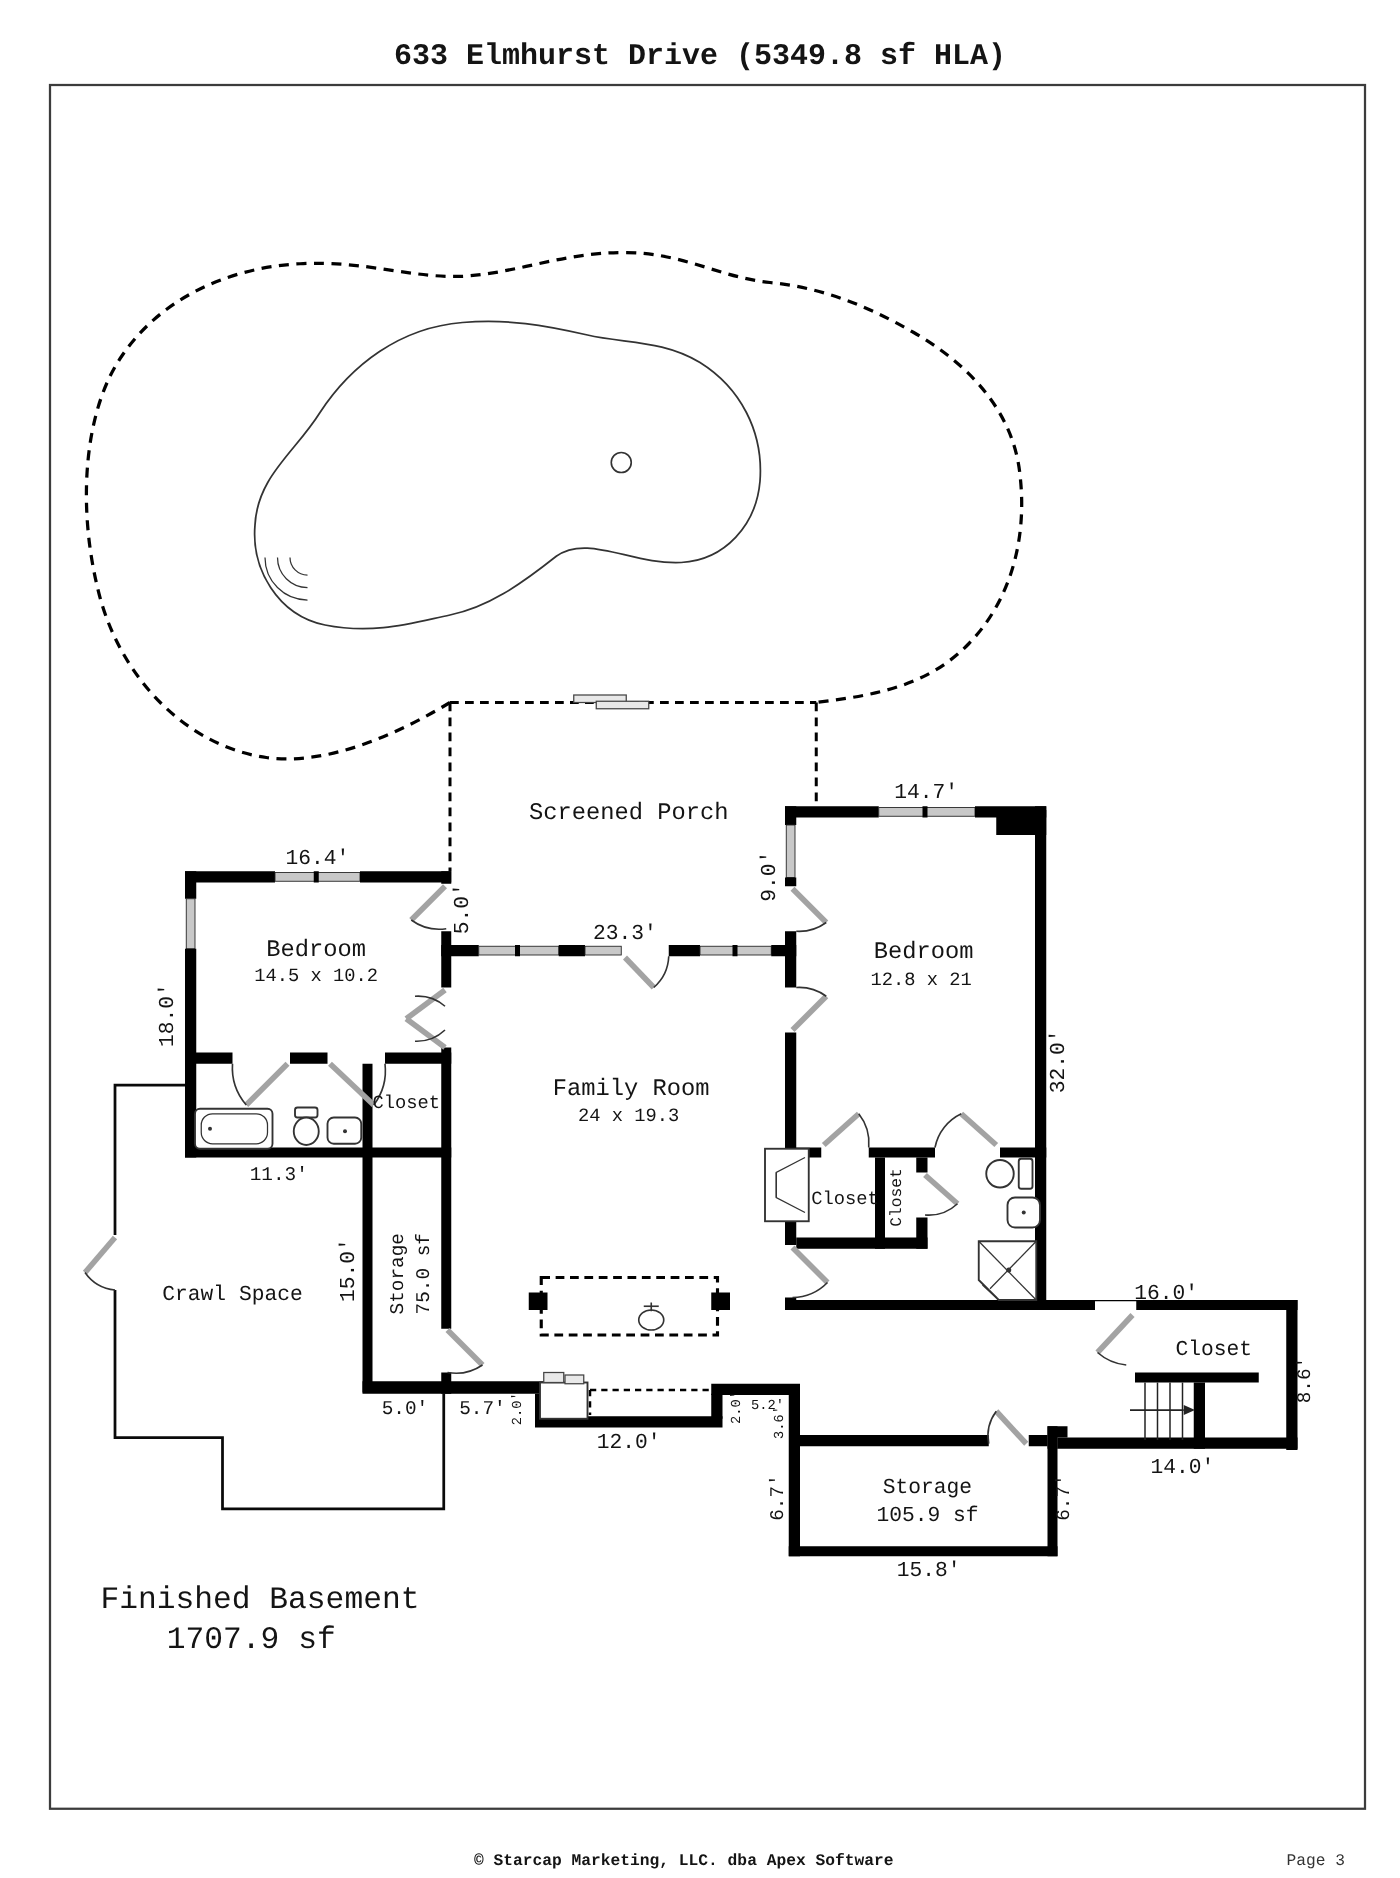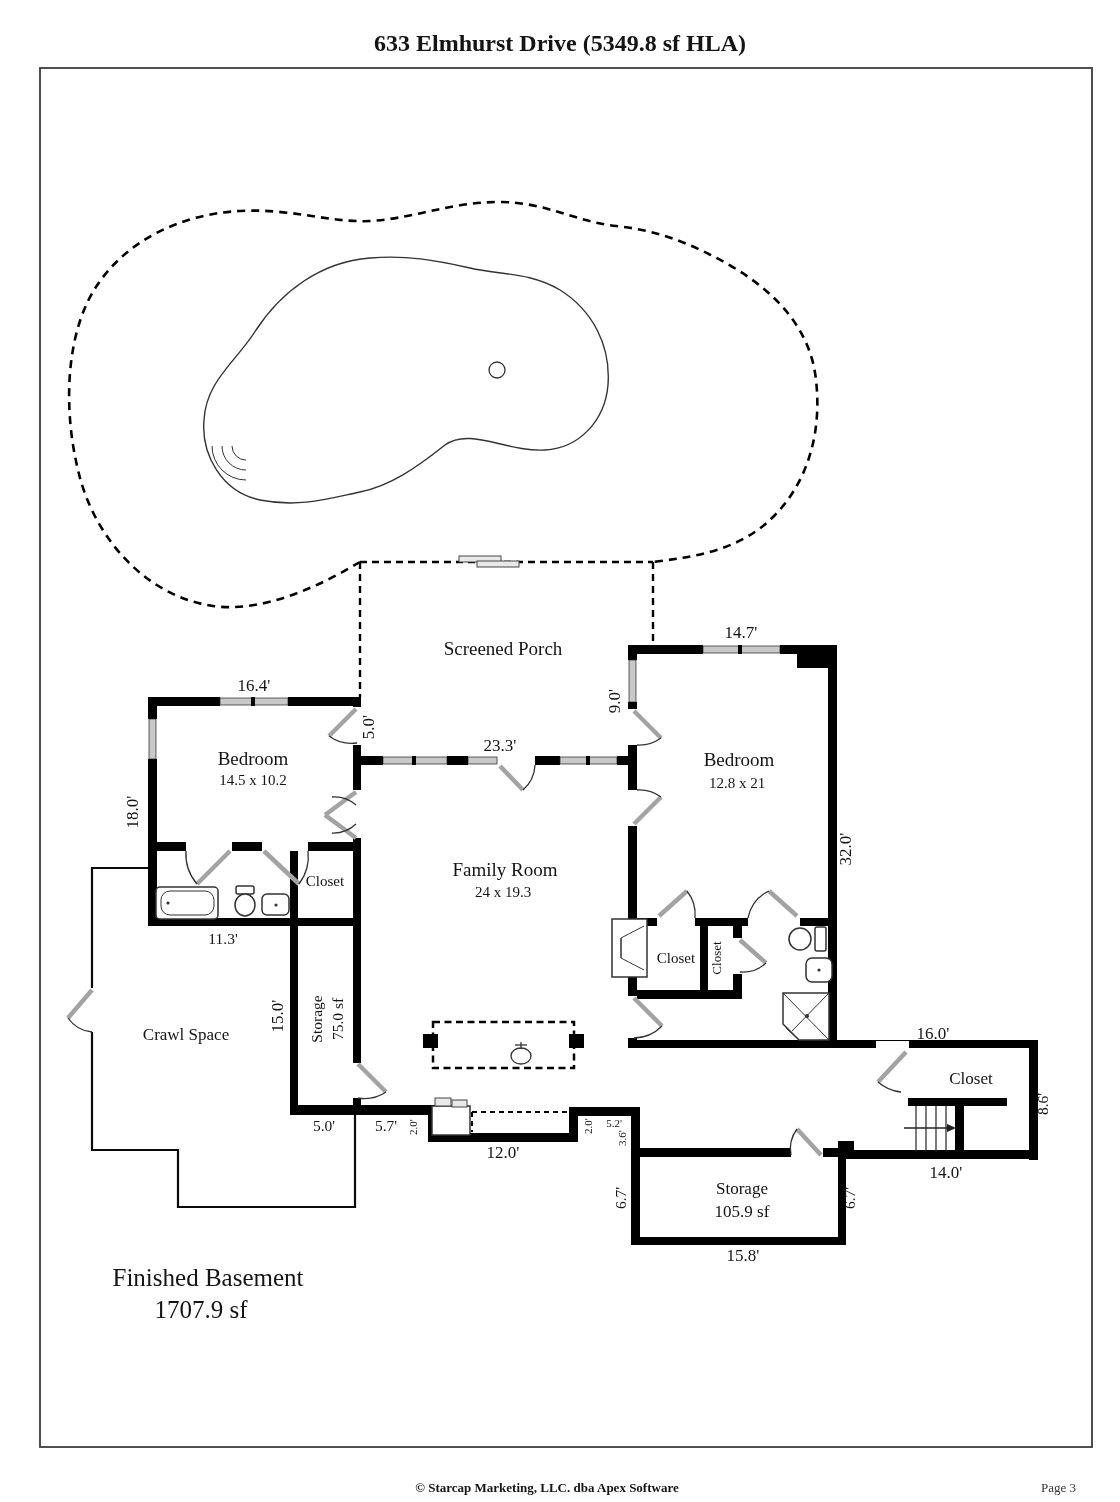--- a/index.html
+++ b/index.html
@@ -1,17 +1,17 @@
 <!DOCTYPE html>
 <html><head>
 <meta charset="utf-8">
 <style>
   html,body{margin:0;padding:0;background:#ffffff;}
   .page{position:relative;width:1120px;height:1502px;background:#fff;
-        font-family:Liberation Serif, serif;}
+        font-family:Liberation Mono, monospace;}
   svg text{fill:#141414;}
   .t-title{font-size:24px;font-weight:bold;}
   .t-room{font-size:19px;}
   .t-room-sub{font-size:15px;}
   .t-dim{font-size:17px;}
   .t-dim-s{font-size:15.5px;}
   .t-dim-xs{font-size:11px;}
   .t-big{font-size:25px;}
   .t-foot{font-size:13px;font-weight:bold;}
   .t-page{font-size:13px;font-weight:normal;fill:#333;}

